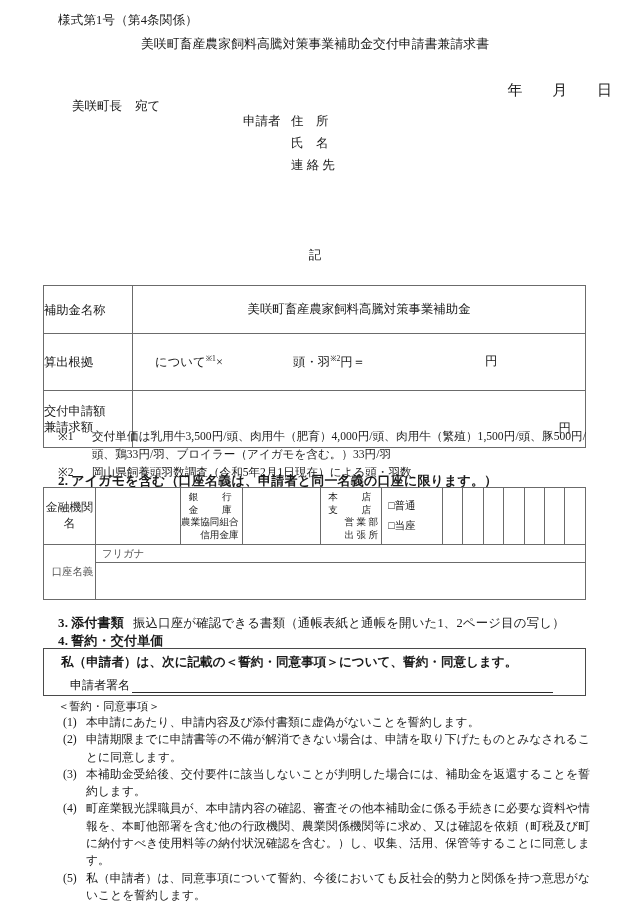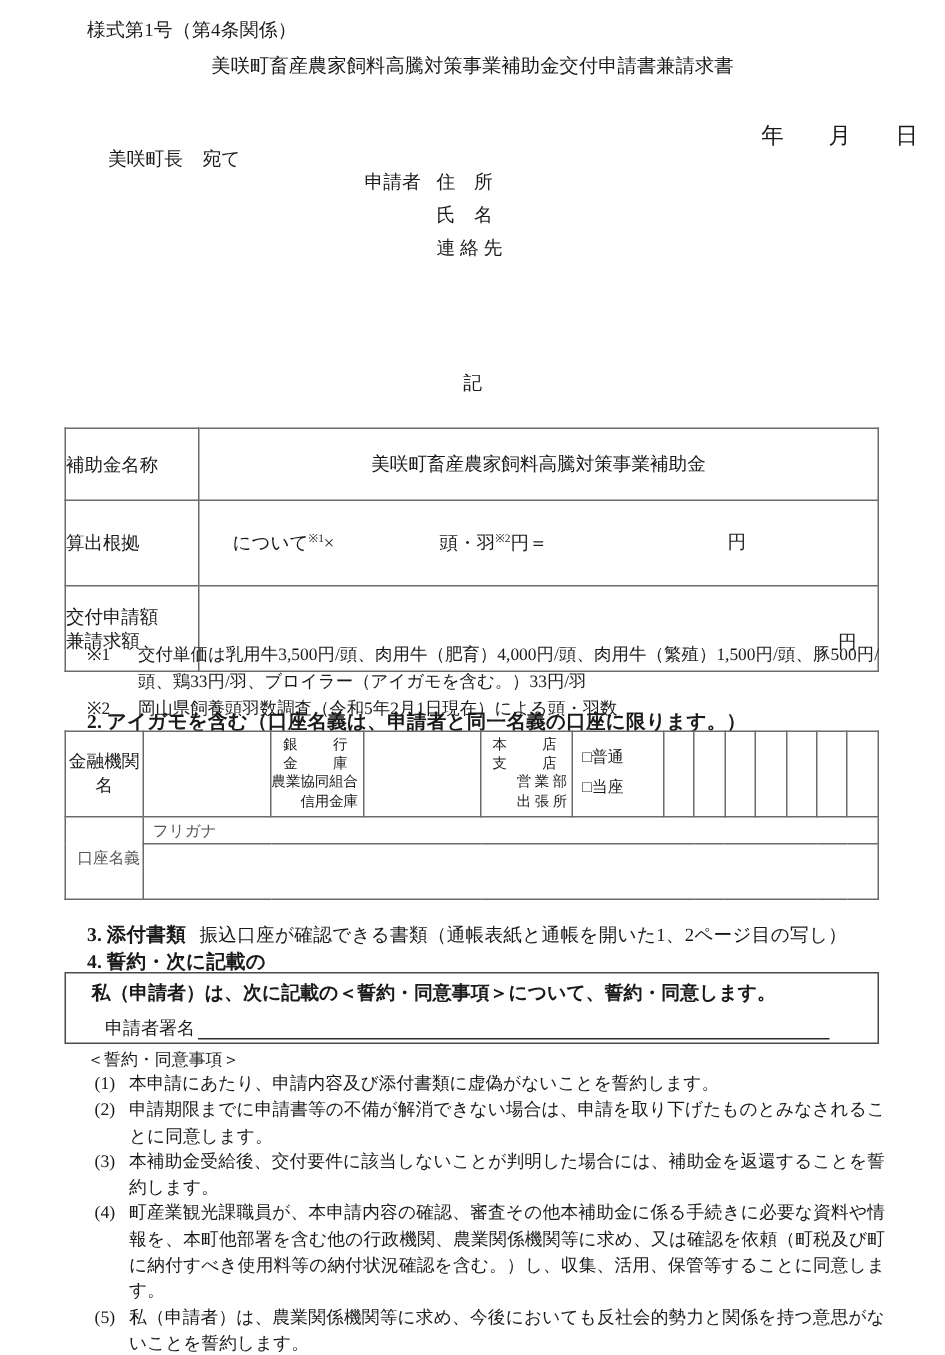--- a/index.html
+++ b/index.html
@@ -401,33 +401,33 @@
       <td colspan="12"></td>
     </tr>
   </tbody>
     </table>
 
   <div class="sec-heading" id="sec3-heading">
     <span class="num">3.</span><span class="tail">添付書類</span><span class="sec3-text">振込口座が確認できる書類（通帳表紙と通帳を開いた1、2ページ目の写し）</span>
   </div>
 
   <div class="sec-heading" id="sec4-heading">
-    <span class="num">4.</span><span class="tail">誓約・次に記載の</span>
+    <span class="num">4.</span><span class="tail">誓約・交付単価</span>
   </div>
 
   <div id="pledge-box">
     <div class="pledge-line">私（申請者）は、次に記載の＜誓約・同意事項＞について、誓約・同意します。</div>
     <div class="sign-label">申請者署名</div>
     <div class="sign-rule"></div>
   </div>
 
   <div class="pledge-head">＜誓約・同意事項＞</div>
 
   <div class="pledge-list">
     <div class="item"><span class="no">(1)</span><span>本申請にあたり、申請内容及び添付書類に虚偽がないことを誓約します。</span></div>
     <div class="item"><span class="no">(2)</span><span>申請期限までに申請書等の不備が解消できない場合は、申請を取り下げたものとみなされることに同意します。</span></div>
     <div class="item"><span class="no">(3)</span><span>本補助金受給後、交付要件に該当しないことが判明した場合には、補助金を返還することを誓約します。</span></div>
     <div class="item"><span class="no">(4)</span><span>町産業観光課職員が、本申請内容の確認、審査その他本補助金に係る手続きに必要な資料や情報を、本町他部署を含む他の行政機関、農業関係機関等に求め、又は確認を依頼（町税及び町に納付すべき使用料等の納付状況確認を含む。）し、収集、活用、保管等することに同意します。</span></div>
-    <div class="item"><span class="no">(5)</span><span>私（申請者）は、農業関係機関等に求め、今後においても反社会的勢力と関係を持つ意思がないことを誓約します。</span></div>
+    <div class="item"><span class="no">(5)</span><span>私（申請者）は、同意事項について誓約、今後においても反社会的勢力と関係を持つ意思がないことを誓約します。</span></div>
 
   </div>
 
 </div>
 
 </body></html>

